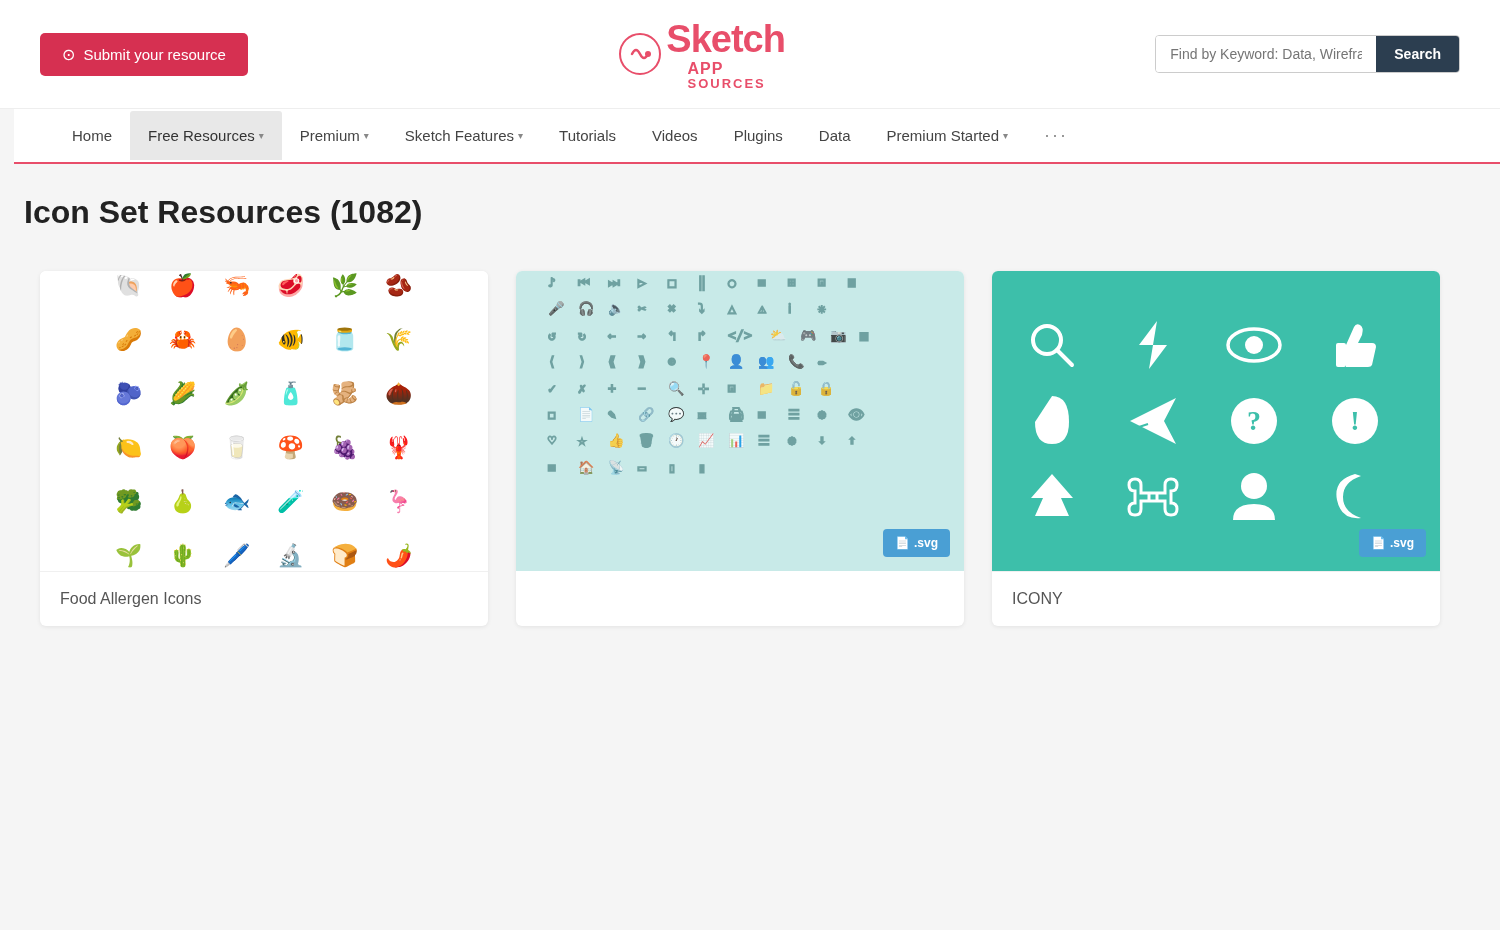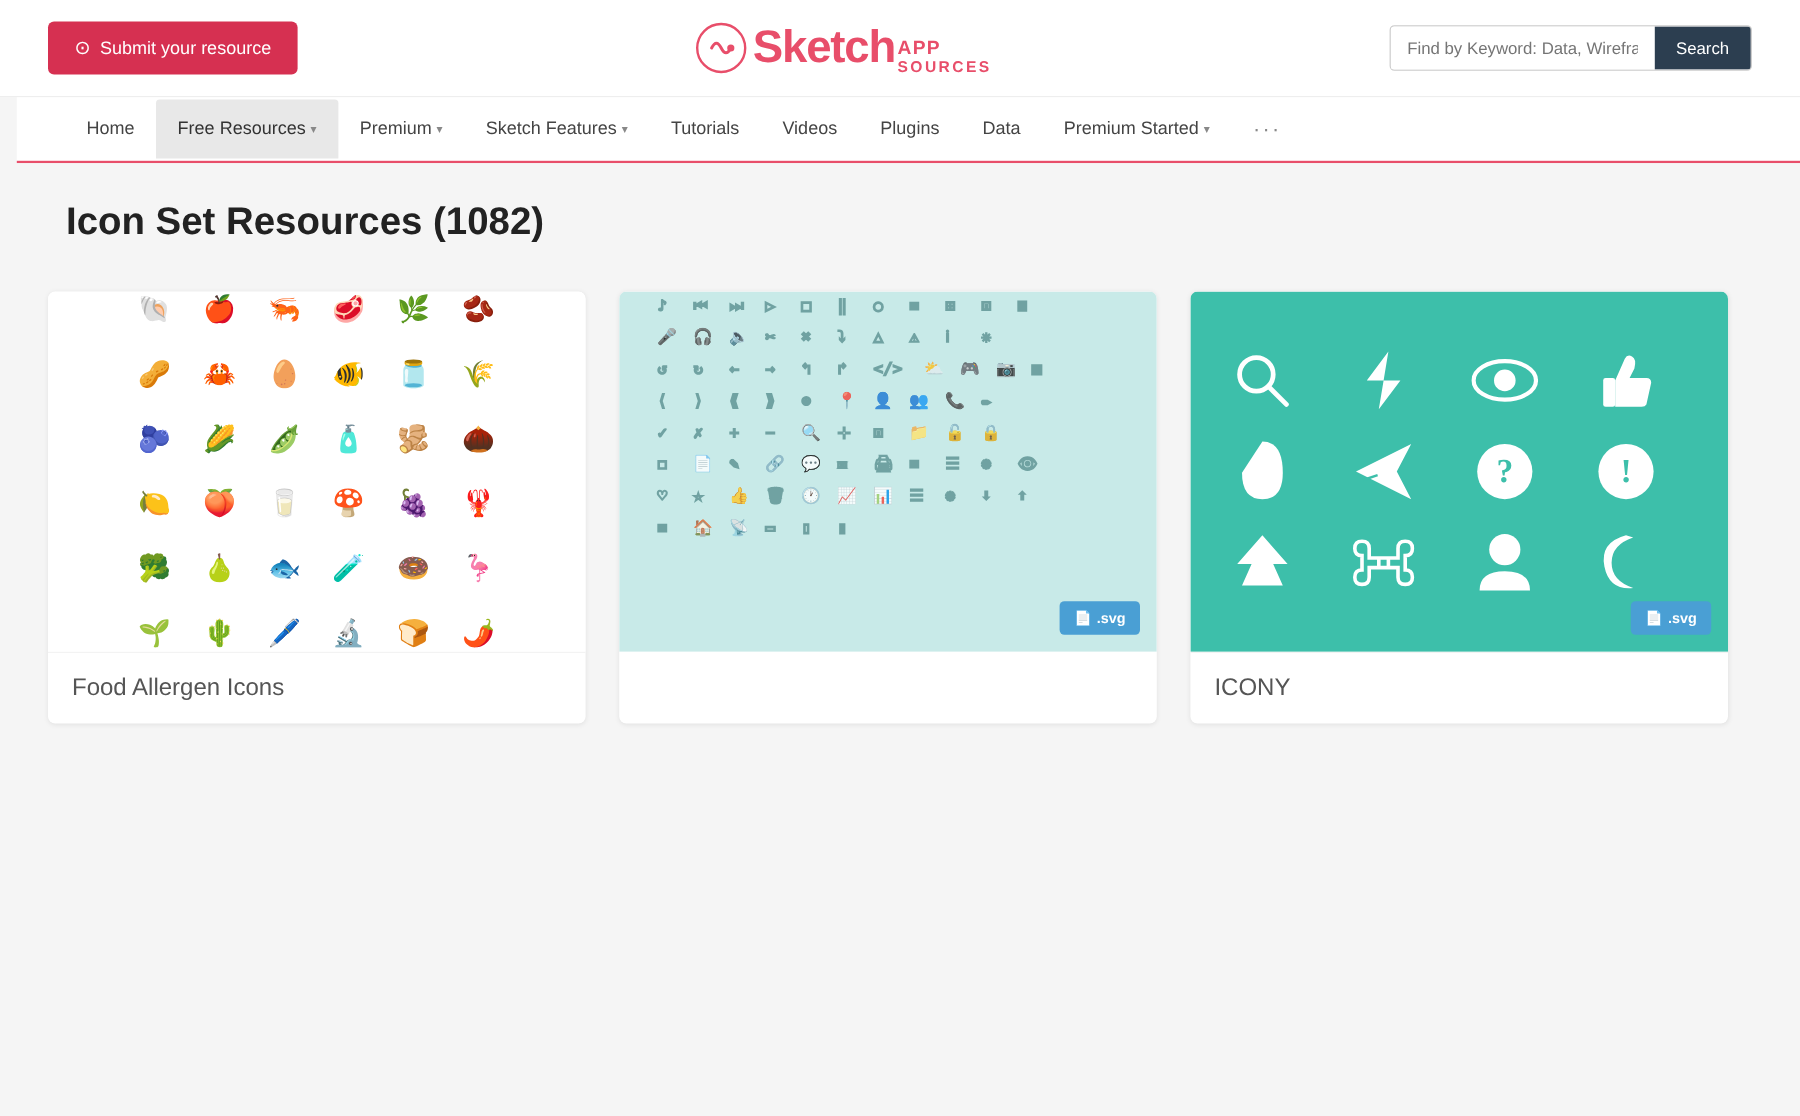--- a/index.html
+++ b/index.html
@@ -73,21 +73,21 @@
       width: 220px;
       color: #999;
     }
     .search-btn {
       background: #2c3e50;
       color: #fff;
       border: none;
       padding: 10px 18px;
       font-size: 14px;
       cursor: pointer;
-      font-weight: 400;
+      font-weight: 700;
     }
 
     
     .nav {
       background: #fff;
       border-bottom: 2px solid #e84e6a;
       padding: 0 40px;
       display: flex;
       align-items: center;
       gap: 0;
@@ -108,21 +108,21 @@
       background: #e8e8e8;
       border-radius: 3px 3px 0 0;
       color: #333;
     }
     .nav-arrow { font-size: 10px; color: #888; }
     .nav-dots { font-size: 18px; color: #888; letter-spacing: 2px; }
 
     
     .page-title-area {
       background: #f5f5f5;
-      padding: 30px 55px 20px;
+      padding: 30px 24px 20px;
     }
     .page-title {
       font-size: 32px;
       font-weight: 700;
       color: #222;
     }
 
     
     .cards-area {
       padding: 20px 40px 40px;
@@ -144,21 +144,21 @@
       width: 100%;
       height: 300px;
       position: relative;
       overflow: hidden;
       display: flex;
       align-items: center;
       justify-content: center;
     }
     .card-title {
       padding: 18px 20px;
-      font-size: 20px;
+      font-size: 16px;
       color: #555;
       border-top: 1px solid #f0f0f0;
     }
 
     
     .food-allergen-bg {
       background: #fff;
     }
     .food-icons-grid {
       display: grid;
@@ -221,21 +221,21 @@
     <span style="font-size:16px;">⊙</span>
     <span>Submit your resource</span>
   </button>
 
   <a class="logo-area" href="#">
     <svg class="logo-circle" viewBox="0 0 44 44" fill="none" xmlns="http://www.w3.org/2000/svg">
       <circle cx="22" cy="22" r="20" stroke="#e84e6a" stroke-width="2" fill="none"></circle>
       <path d="M14 22 Q18 14 22 22 Q26 30 30 22" stroke="#e84e6a" stroke-width="2.5" fill="none" stroke-linecap="round"></path>
       <circle cx="30" cy="22" r="3" fill="#e84e6a"></circle>
     </svg>
-    <span style="display:flex; align-items:flex-end;">
+    <span style="display:flex; align-items:center;flex-direction:column;">
       <span class="logo-sketch">Sketch</span>
       <span class="logo-sub">
         <span class="logo-app">APP</span>
         <span class="logo-sources">SOURCES</span>
       </span>
     </span>
   </a>
 
   <div class="search-area">
     <input class="search-input" type="text" placeholder="Find by Keyword: Data, Wirefram" style="">

